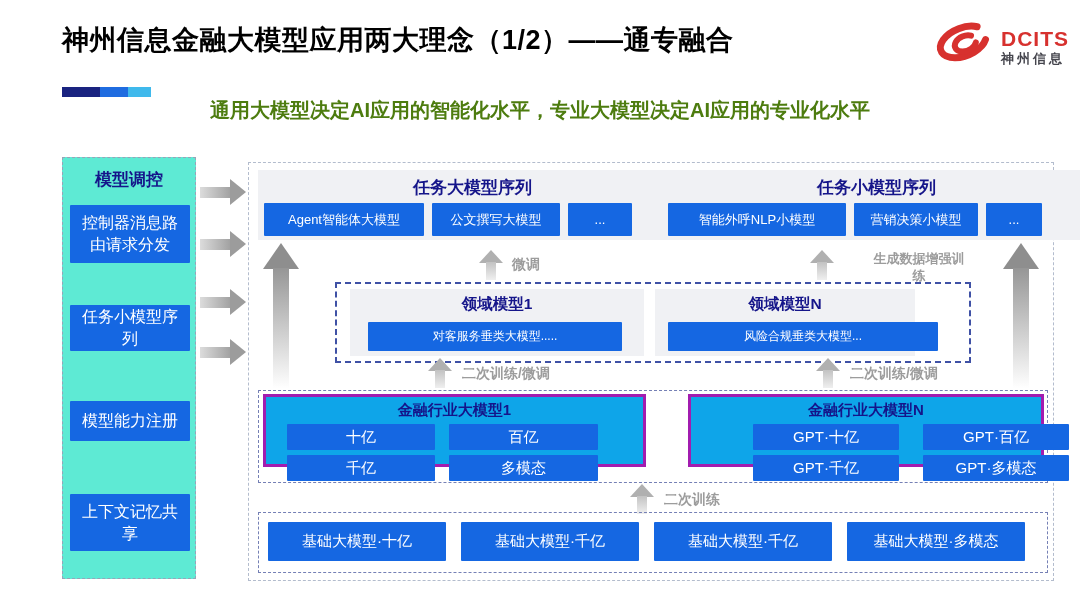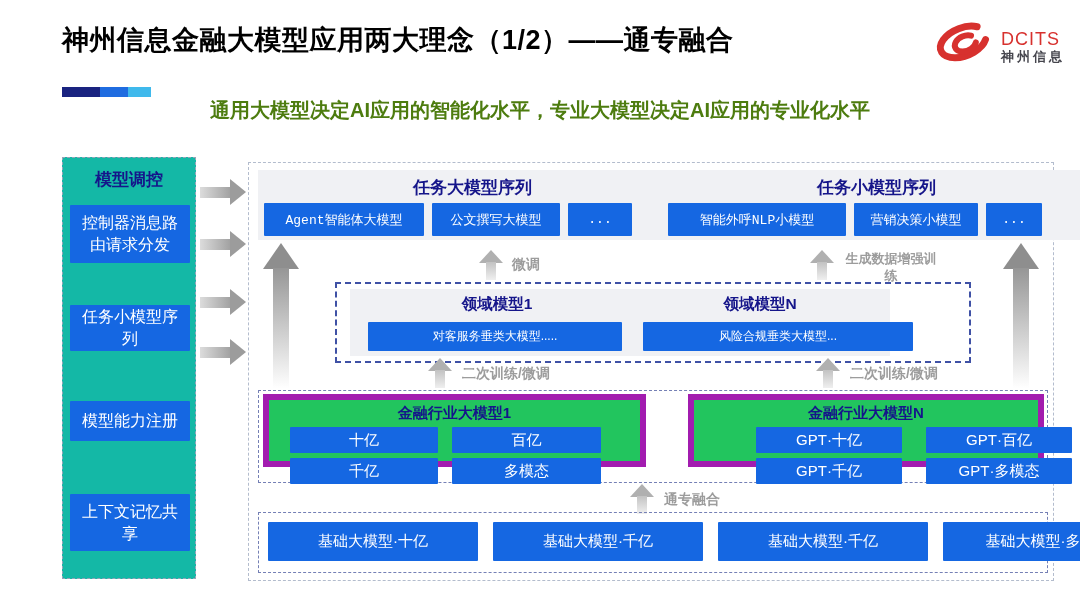--- a/index.html
+++ b/index.html
@@ -9,26 +9,26 @@
   .page-title { position:absolute; left:62px; top:22px; font-size:27px; font-weight:bold; color:#000000; letter-spacing:0.5px; }
   .title-bar { position:absolute; left:62px; top:87px; height:10px; display:flex; }
   .title-bar .seg1 { width:38px; background:#1a2380; }
   .title-bar .seg2 { width:28px; background:#1f6ce0; }
   .title-bar .seg3 { width:23px; background:#3fb9ec; }
   .subtitle { position:absolute; left:60px; top:97px; width:960px; text-align:center;
     font-size:20px; font-weight:bold; color:#4d7c0f; }
 
   .logo { position:absolute; left:933px; top:20px; display:flex; align-items:center; gap:6px; }
   .logo-text { display:flex; flex-direction:column; line-height:1.15; }
-  .logo-brand { font-size:18px; font-weight:normal; color:#d7312e; letter-spacing:1px; }
+  .logo-brand { font-size:21px; font-weight:bold; color:#d7312e; letter-spacing:1px;text-align:center; }
   .logo-cn { font-size:13px; font-weight:bold; color:#45454d; letter-spacing:3px; }
 
   
   .sidebar { position:absolute; left:62px; top:157px; width:134px; height:422px;
-    border:1px dashed #98a3b8; background:#14b8a6; }
+    border:1px dashed #98a3b8; background:#5eead4; }
   .sidebar-title { position:absolute; left:0; top:10px; width:100%; text-align:center;
     font-size:17px; font-weight:bold; color:#15158a; }
   .blue-btn { background:#1567e2; color:#fff; display:flex; align-items:center; justify-content:center;
     text-align:center; border-radius:1px; }
   .side-btn { position:absolute; left:7px; width:120px; font-size:16px; line-height:1.35; padding:0 10px; }
   #sbtn1 { top:47px; height:58px; }
   #sbtn2 { top:147px; height:46px; }
   #sbtn3 { top:243px; height:40px; }
   #sbtn4 { top:336px; height:57px; }
 
@@ -38,60 +38,60 @@
     background:linear-gradient(90deg,#dcdcdc,#a2a2a2); }
   .arrow-right .head { position:absolute; left:30px; top:0; width:0; height:0;
     border-left:16px solid #9c9c9c; border-top:13px solid transparent; border-bottom:13px solid transparent; }
 
   
   .outer-box { position:absolute; left:248px; top:162px; width:806px; height:419px;
     border:1px dashed #b3bccd; }
   .panel { position:absolute; background:#f0f1f4; }
   .panel-title { width:100%; text-align:center; font-weight:bold; color:#15158a; }
 
-  .task-panel { top:170px; width:429px; height:70px;font-family:Liberation Mono, monospace; }
+  .task-panel { top:170px; width:429px; height:70px; }
   .task-panel .panel-title { margin-top:6px; font-size:17px; }
   .task-btn-row { position:absolute; left:6px; top:33px; display:flex; gap:8px; }
   .task-btn { height:33px; font-size:13px; }
 
   .mid-box { position:absolute; left:335px; top:282px; width:636px; height:81px;
     border:2px dashed #3f51a5; background:#fff; }
   .domain-panel { top:289px; height:67px; }
   .domain-panel .panel-title { margin-top:5px; font-size:15.5px; }
   .domain-btn { position:absolute; top:33px; height:29px; font-size:12px; }
 
   .industry-box { position:absolute; left:258px; top:390px; width:790px; height:93px;
     border:1px dashed #7580b5; }
-  .fin-panel { position:absolute; top:394px; height:73px; background:#22c55e; border:6px solid #a21caf; }
+  .fin-panel { position:absolute; top:394px; height:73px; background:#0ea5e9; border:3px solid #a21caf; }
   .fin-panel .panel-title { margin-top:4px; font-size:15px; }
   .fin-grid { position:absolute; top:27px; display:grid; grid-template-rows:26px 26px; row-gap:5px; }
   .fin-grid .blue-btn { font-size:15px; }
 
   .bottom-box { position:absolute; left:258px; top:512px; width:790px; height:61px;
     border:1px dashed #7580b5; }
   .base-row { position:absolute; left:268px; top:522px; display:flex; gap:15px; }
-  .base-btn { width:210px; height:39px; font-size:15px; }
+  .base-btn { width:178px; height:39px; font-size:15px; }
 
   
   .arrow-up { position:absolute; }
   .arrow-up .head { position:absolute; left:0; top:0; width:0; height:0; }
   .arrow-up .body { position:absolute; }
   .arrow-up.big { width:36px; height:147px; }
   .arrow-up.big .head { border-left:18px solid transparent; border-right:18px solid transparent;
     border-bottom:26px solid #8e8e8e; }
   .arrow-up.big .body { left:10px; top:25px; width:16px; height:120px;
     background:linear-gradient(#969696, rgba(246,246,246,0.05)); }
   .arrow-up.small { width:24px; height:31px; }
   .arrow-up.small .head { border-left:12px solid transparent; border-right:12px solid transparent;
     border-bottom:13px solid #b0b0b0; }
   .arrow-up.small .body { left:7px; top:12px; width:10px; height:18px;
     background:linear-gradient(#c2c2c2,#efefef); }
 
   .flow-label { position:absolute; color:#9c9c9c; font-weight:bold; font-size:14px; }
-  .flow-label.wrap { font-size:13px; width:96px; text-align:center; line-height:1.3; }
+  .flow-label.wrap { font-size:13px; width:96px; text-align:center; line-height:1.3;margin-left:28px; }
 </style>
 </head>
 <body>
 
 <div id="slide">
 
   <div class="page-title">神州信息金融大模型应用两大理念（1/2）——通专融合</div>
   <div class="title-bar">
     <div class="seg1"></div>
     <div class="seg2"></div>
@@ -176,21 +176,21 @@
   <div class="arrow-up big" style="left:1003px; top:243px">
       <div class="head"></div>
       <div class="body"></div>
     </div>
 
   <div class="mid-box"></div>
   <div class="panel domain-panel" style="left:350px; width:294px">
     <div class="panel-title">领域模型1</div>
     <div class="blue-btn domain-btn" style="left:18px; width:254px">对客服务垂类大模型.....</div>
   </div>
-  <div class="panel domain-panel" style="left:630px; width:260px">
+  <div class="panel domain-panel" style="left:655px; width:260px">
     <div class="panel-title">领域模型N</div>
     <div class="blue-btn domain-btn" style="left:13px; width:270px">风险合规垂类大模型...</div>
   </div>
 
   <div class="arrow-up small" style="left:428px; top:358px">
       <div class="head"></div>
       <div class="body"></div>
     </div>
   <div class="flow-label" style="left:462px; top:365px">二次训练/微调</div>
   <div class="arrow-up small" style="left:816px; top:358px">
@@ -216,21 +216,21 @@
       <div class="blue-btn">GPT·百亿</div>
       <div class="blue-btn">GPT·千亿</div>
       <div class="blue-btn">GPT·多模态</div>
     </div>
   </div>
 
   <div class="arrow-up small" style="left:630px; top:484px">
       <div class="head"></div>
       <div class="body"></div>
     </div>
-  <div class="flow-label" style="left:664px; top:491px">通专融合</div>
+  <div class="flow-label" style="left:664px; top:491px">二次训练</div>
 
   <div class="bottom-box"></div>
   <div class="base-row">
     <div class="blue-btn base-btn">基础大模型·十亿</div>
     <div class="blue-btn base-btn">基础大模型·千亿</div>
     <div class="blue-btn base-btn">基础大模型·千亿</div>
     <div class="blue-btn base-btn">基础大模型·多模态</div>
   </div>
 
 </div>

